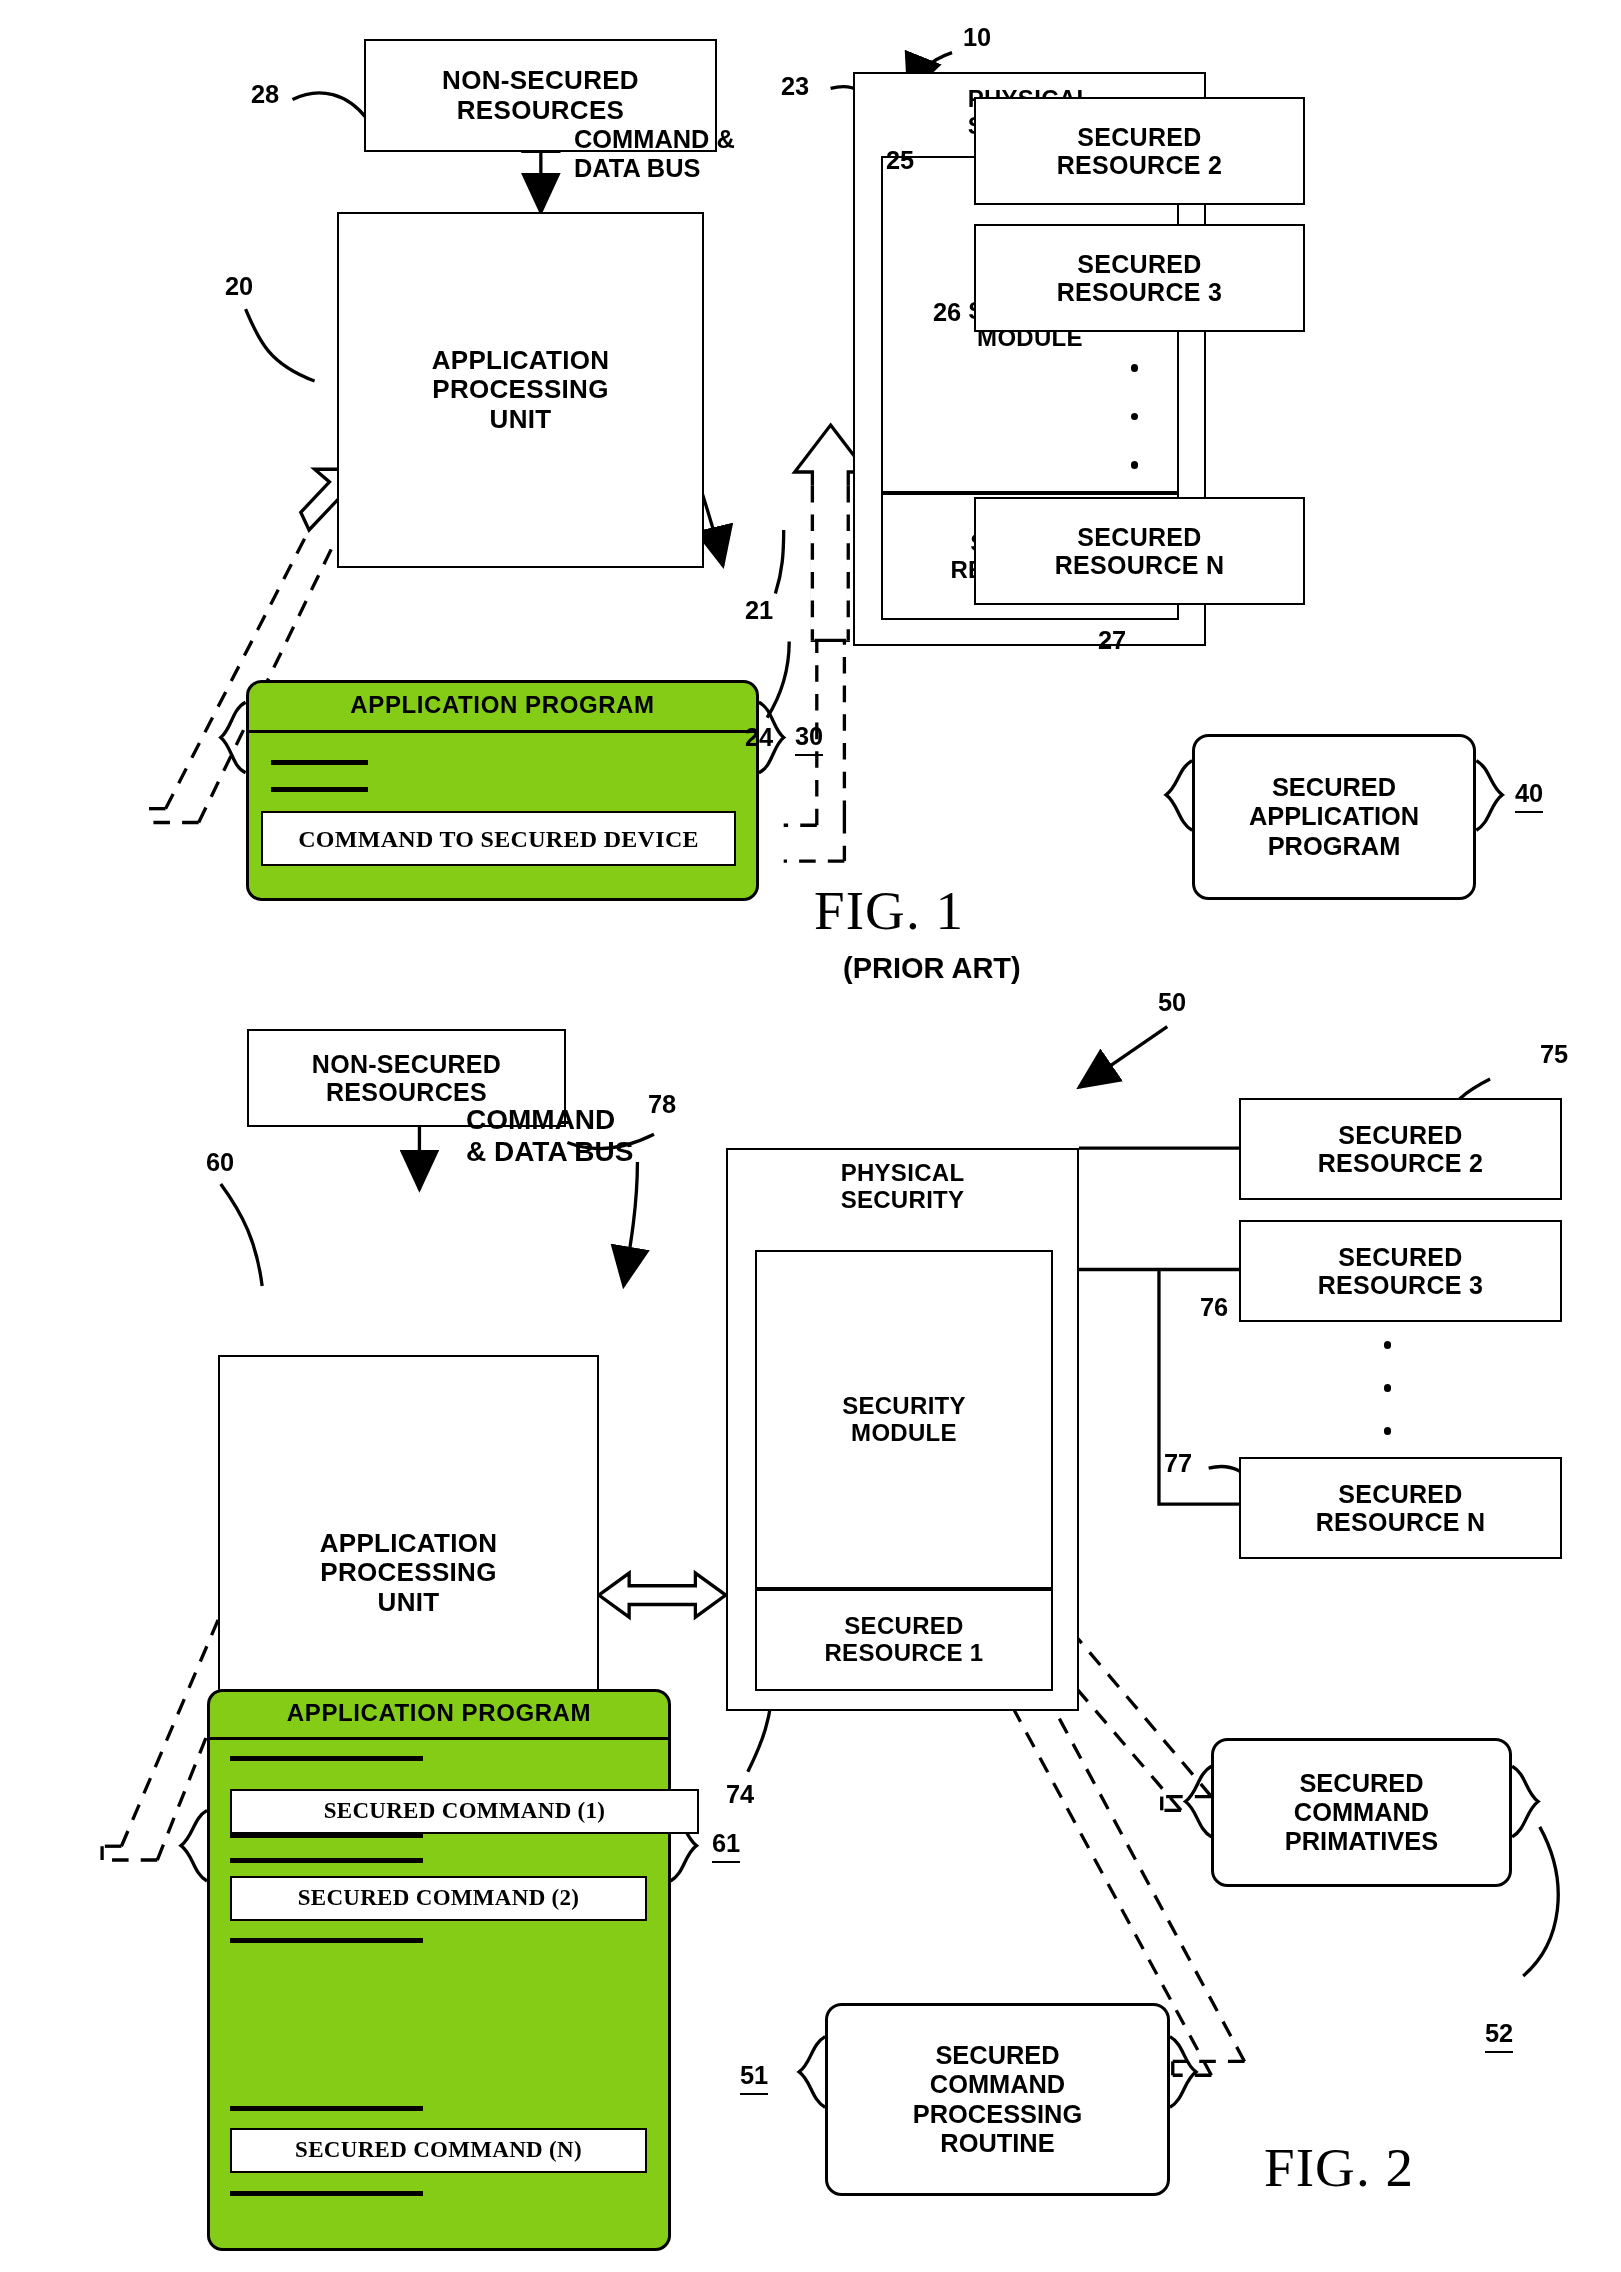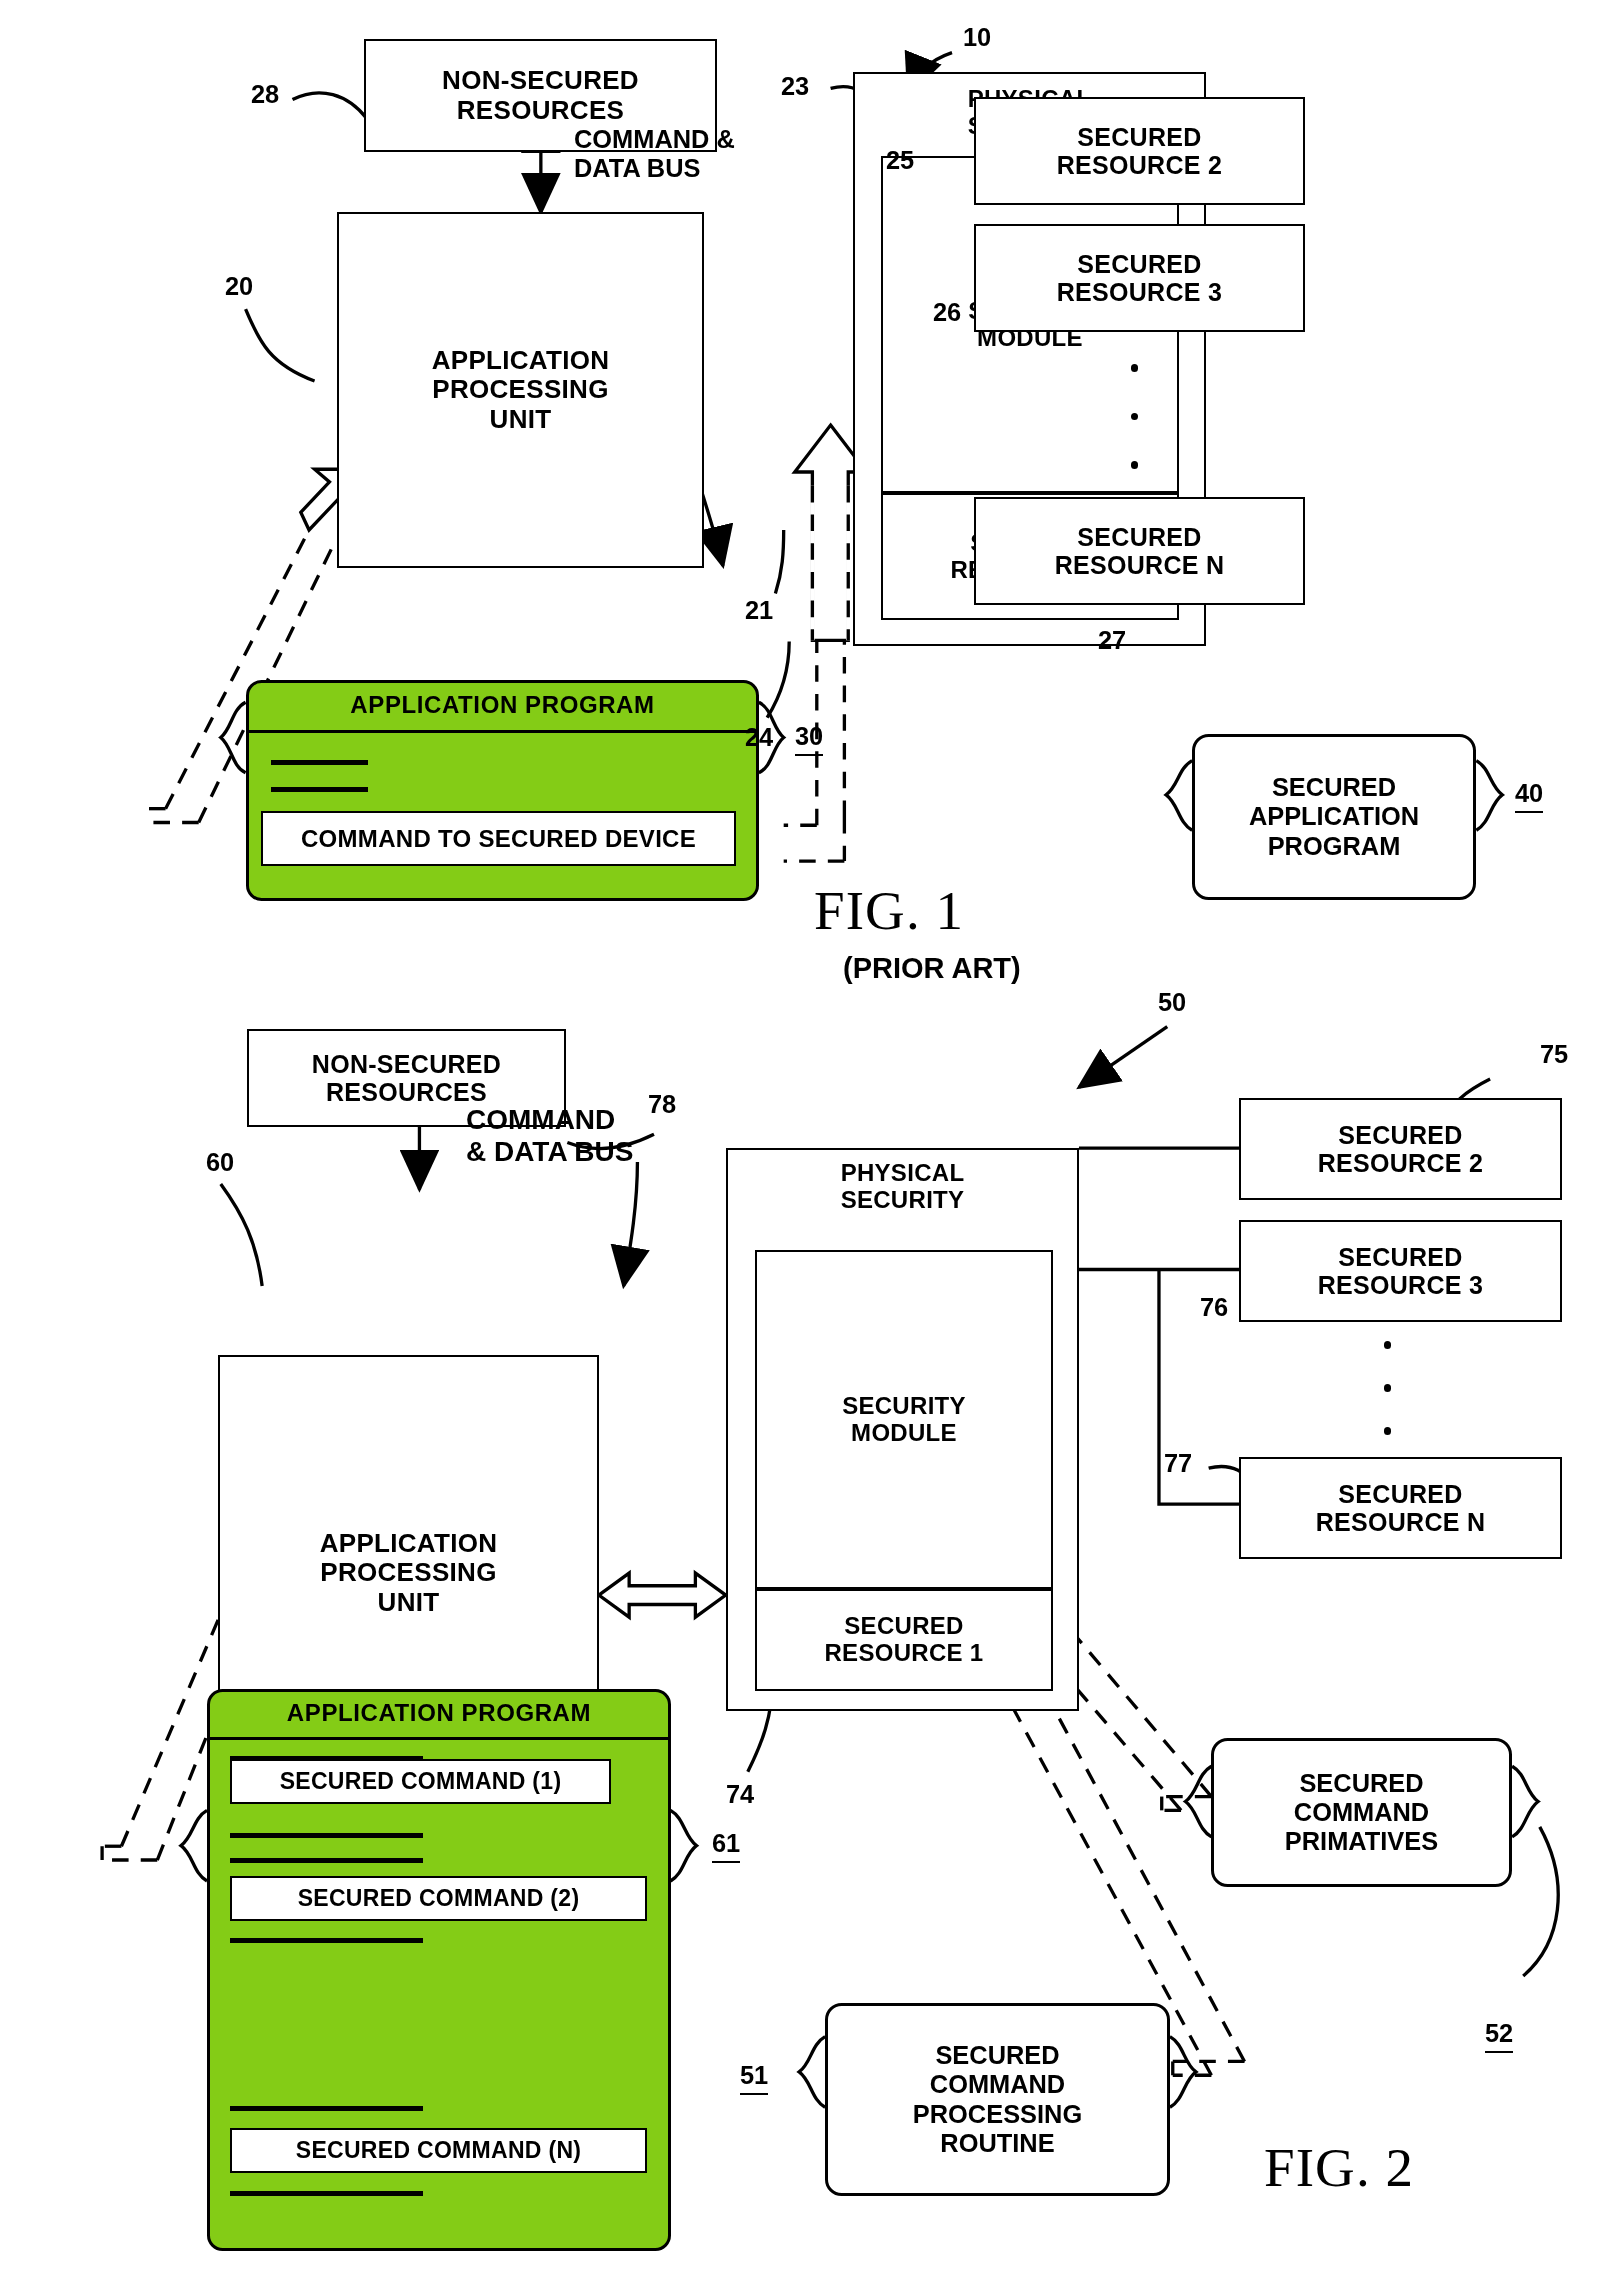--- a/index.html
+++ b/index.html
@@ -96,21 +96,21 @@
     letter-spacing: 0.6px;
   }
   .cmdbox {
     position: absolute;
     border: 2.8px solid #000;
     background: #fff;
     box-sizing: border-box;
     display: flex;
     align-items: center;
     justify-content: center;
-    font-family: Liberation Sans, sans-serif;
+    font-family: Liberation Serif, serif;
     font-weight: 700;
     color: #000;
     letter-spacing: 0.3px;
     text-align: center;
     line-height: 1.25;
   }
   .rule {
     position: absolute;
     background: #000;
   }
@@ -409,21 +409,21 @@
 COMMAND
 PROCESSING
 ROUTINE</span>
   </div>
 
   <div class="progbox" style="left:207px; top:1689px; width:464px; height:562px;">
     <div class="prog-title" style="top:6.6px; font-size:24px;">APPLICATION PROGRAM</div>
     <div class="rule" style="left:0; top:45px; width:100%; height:3.3px;"></div>
 
     <div class="rule" style="left:20px; top:64px; width:193px; height:5px;"></div>
-    <div class="cmdbox" style="left:20px; top:67px; width:381px; height:45px; font-size:23px;">
+    <div class="cmdbox" style="left:20px; top:97px; width:469px; height:45px; font-size:23px;">
       <span>SECURED  COMMAND (1)</span>
     </div>
     <div class="rule" style="left:20px; top:141px; width:193px; height:5px;"></div>
     <div class="rule" style="left:20px; top:166px; width:193px; height:5px;"></div>
     <div class="cmdbox" style="left:20px; top:184px; width:417px; height:45px; font-size:23px;">
       <span>SECURED  COMMAND (2)</span>
     </div>
     <div class="rule" style="left:20px; top:246px; width:193px; height:5px;"></div>
 
 

